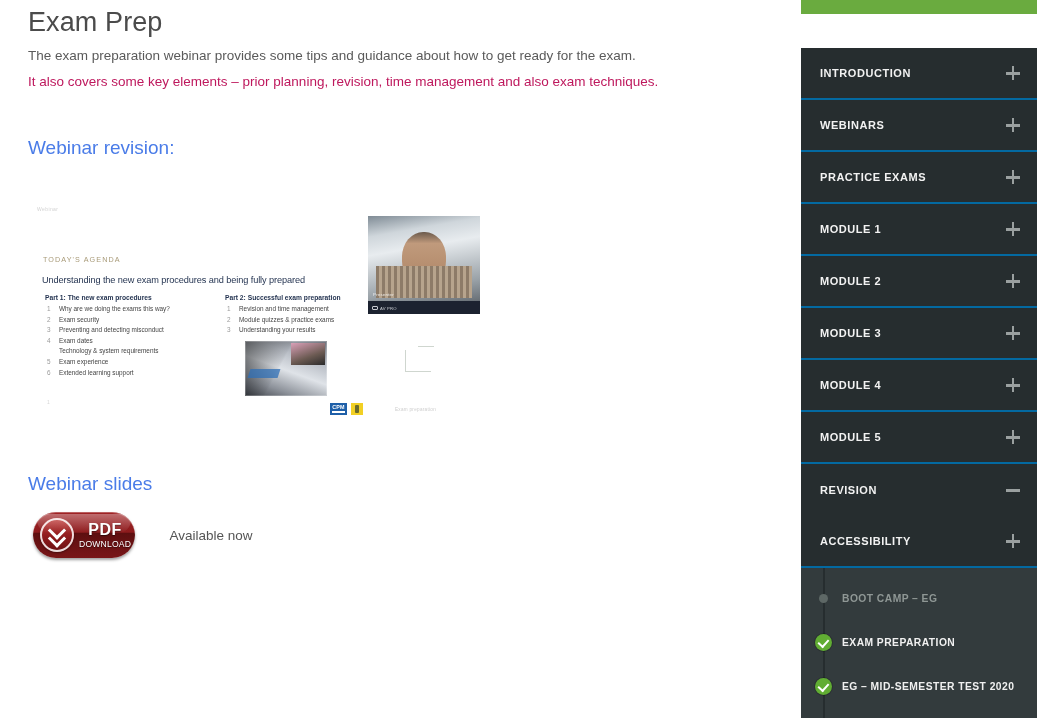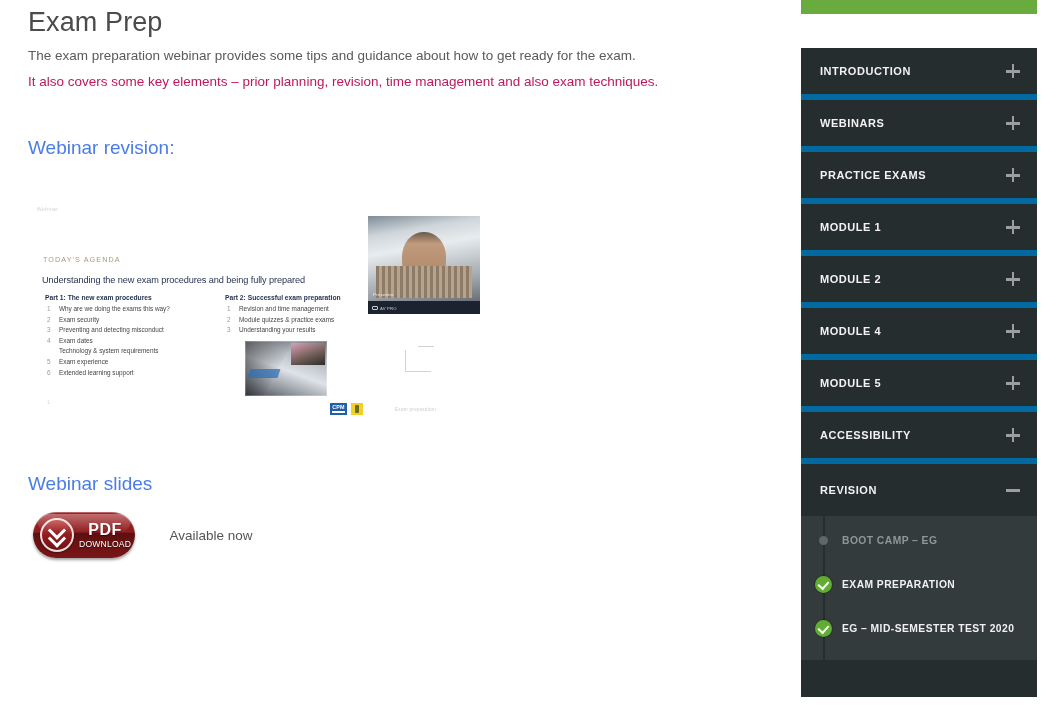--- a/index.html
+++ b/index.html
@@ -222,40 +222,40 @@
   }
   .side-panel {
     position: absolute; left: 801px; top: 48px;
     width: 236px; height: 649px;
     background: #262d2f;
   }
   .side-item {
     position: relative; height: 52px;
     display: flex; align-items: center;
     padding: 0 0 0 19px;
-    border-bottom: 6px solid #0369a1;
+    border-bottom: 2px solid #0369a1;
     cursor: pointer;
   }
   .side-item .label {
     font-size: 11px; font-weight: bold; color: #f2f2f2; letter-spacing: .55px;
   }
   .side-item.open { background: #262d2f; border-bottom: none; }
   .toggle {
     position: absolute; right: 17px; top: 50%;
     width: 14px; height: 14px; margin-top: -7px;
   }
   .toggle::before, .toggle::after {
     content: ""; position: absolute; background: #9aa0a0;
   }
   .toggle::before { left: 0; top: 6px; width: 14px; height: 2.6px; }
   .toggle::after  { left: 5.7px; top: 0; width: 2.6px; height: 14px; }
   .toggle.minus::after { display: none; }
 
   .sub-list {
-    background: #333b3d; padding: 2px 0 10px 0; position: relative;
+    background: #333b3d; padding: 8px 0 10px 0; position: relative;
   }
   .sub-list::before {
     content: ""; position: absolute; left: 21.5px; top: 0; bottom: 0;
     width: 2px; background: #262d2f;
   }
   .sub-item {
     position: relative; height: 44px;
     display: flex; align-items: center; padding-left: 41px;
     cursor: pointer;
   }
@@ -376,35 +376,39 @@
     </div>
     <div class="side-item">
       <span class="label">MODULE 1</span>
       <span class="toggle"></span>
     </div>
     <div class="side-item">
       <span class="label">MODULE 2</span>
       <span class="toggle"></span>
     </div>
     <div class="side-item">
+      <span class="label">MODULE 3</span>
+      <span class="toggle"></span>
+    </div>
+    <div class="side-item">
       <span class="label">MODULE 4</span>
       <span class="toggle"></span>
     </div>
     <div class="side-item">
       <span class="label">MODULE 5</span>
       <span class="toggle"></span>
     </div>
-    <div class="side-item">
-      <span class="label">ACCESSIBILITY</span>
-      <span class="toggle"></span>
-    </div>
-
     <div class="side-item open">
       <span class="label">REVISION</span>
       <span class="toggle minus"></span>
+    </div>
+
+    <div class="side-item">
+      <span class="label">ACCESSIBILITY</span>
+      <span class="toggle"></span>
     </div>
 
     <div class="sub-list">
       <div class="sub-item todo">
         <span class="bullet"></span>
         <span class="slabel">BOOT CAMP – EG</span>
       </div>
       <div class="sub-item done">
         <span class="bullet"></span>
         <span class="slabel">EXAM PREPARATION</span>

